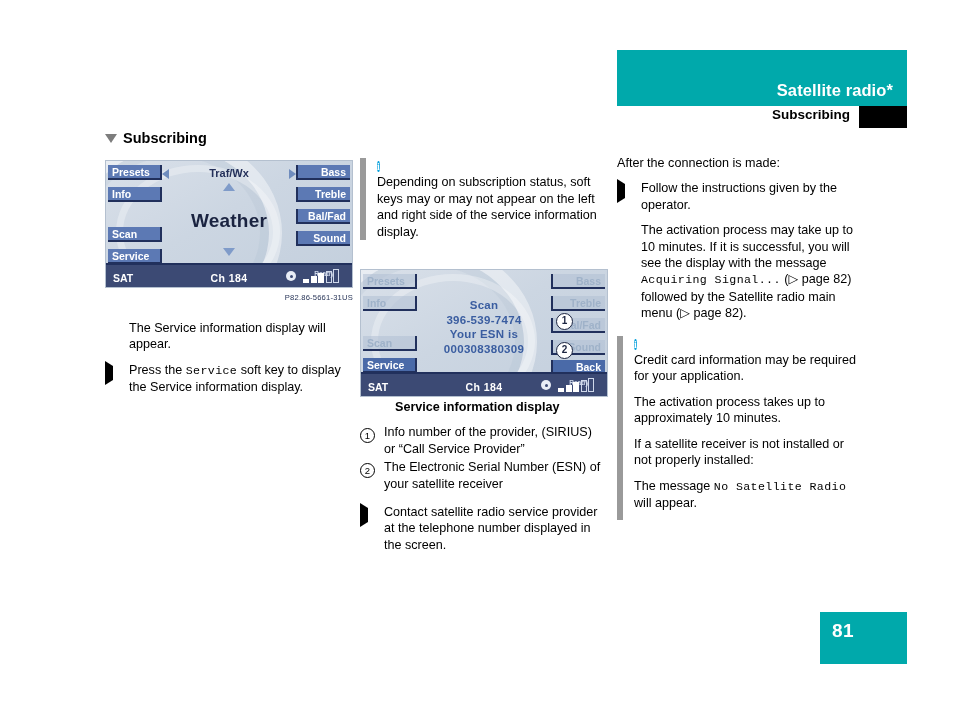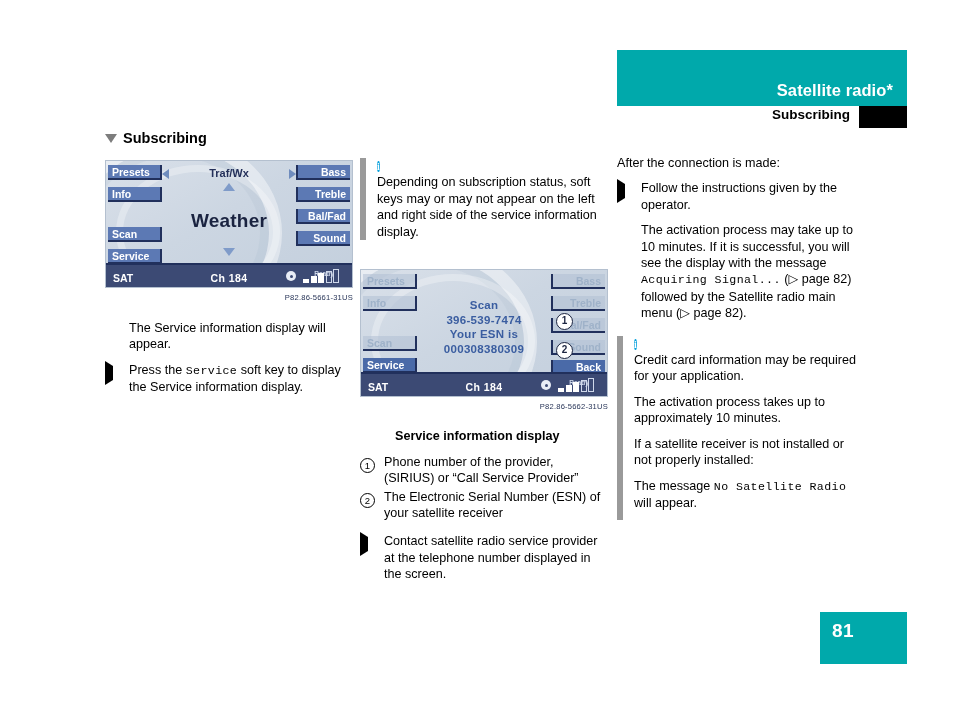--- a/index.html
+++ b/index.html
@@ -515,27 +515,26 @@
           <span class="bars">
             <span class="bar f" style="height:4px;"></span>
             <span class="bar f" style="height:7px;"></span>
             <span class="bar f" style="height:10px;"></span>
             <span class="bar e" style="height:12px;"></span>
             <span class="bar e" style="height:14px;"></span>
           </span>
         </span>
       </div>
     </div>
-    <div class="fig-cap">P82.86-5662-31US</div>
 
     <div class="para" style="font-weight:bold;margin-left:35px;">Service information display</div>
 
     <div class="bullet-row" style="margin-bottom:2px;">
       <span class="bullet-mark"><span class="num-circ">1</span></span>
-      <span class="bullet-body">Phone number of the provider, (SIRIUS) or “Call Service Provider”</span>
+      <span class="bullet-body">Info number of the provider, (SIRIUS) or “Call Service Provider”</span>
     </div>
     <div class="bullet-row">
       <span class="bullet-mark"><span class="num-circ">2</span></span>
       <span class="bullet-body">The Electronic Serial Number (ESN) of your satellite receiver</span>
     </div>
 
     <div class="bullet-row" style="margin-top:12px;">
       <span class="bullet-mark"><span class="tri-right"></span></span>
       <span class="bullet-body">Contact satellite radio service provider at the telephone number displayed in the screen.</span>
     </div>

